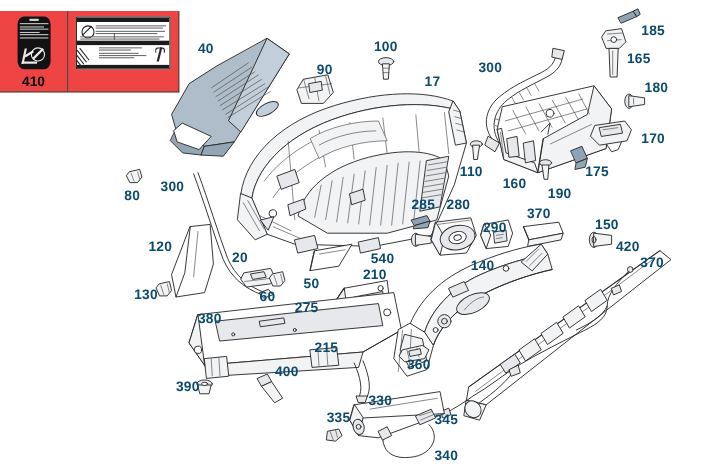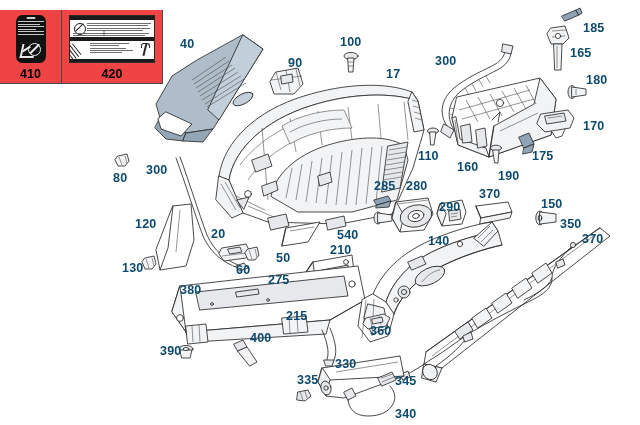--- a/index.html
+++ b/index.html
@@ -136,21 +136,20 @@
             <div class="ln" style="width:74%"></div>
               <div class="ln" style="width:90%"></div>
             <div class="ln" style="width:66%"></div>
           </div>
           <div class="icoTool">
               <i></i>
               <b></b>
             </div>
         </div>
       </div>
-      <div class="legnum">420</div>
     </div>
   </div>
 
   <svg width="640" height="425" viewBox="0 0 640 425">
 
     <g>
       <path class="fillblue ol" d="M243,35 L263,49 L213,129 L186,133 L160,118
             L156,104 L172,76 L197,60 Z"></path>
       <path class="fillblue3 ol" d="M243,35 L263,49 L219,120 L208,110 Z"></path>
       <path class="fillblue2 ol" d="M160,118 L186,133 L183,141 L166,139 L155,128 Z"></path>
@@ -614,21 +613,21 @@
   <div class="lbl" style="left:180px;top:284px">380</div>
   <div class="lbl" style="left:160px;top:345px">390</div>
   <div class="lbl" style="left:250px;top:332px">400</div>
   <div class="lbl" style="left:374px;top:180px">285</div>
   <div class="lbl" style="left:337px;top:229px">540</div>
   <div class="lbl" style="left:406px;top:180px">280</div>
   <div class="lbl" style="left:439px;top:201px">290</div>
   <div class="lbl" style="left:479px;top:188px">370</div>
   <div class="lbl" style="left:428px;top:235px">140</div>
   <div class="lbl" style="left:541px;top:198px">150</div>
-  <div class="lbl" style="left:560px;top:218px">350</div>
+  <div class="lbl" style="left:560px;top:218px">420</div>
   <div class="lbl" style="left:582px;top:233px">370</div>
   <div class="lbl" style="left:370px;top:325px">360</div>
   <div class="lbl" style="left:335px;top:358px">330</div>
   <div class="lbl" style="left:297px;top:374px">335</div>
   <div class="lbl" style="left:395px;top:375px">345</div>
   <div class="lbl" style="left:395px;top:408px">340</div>
 
 </div>
 
 </body></html>

